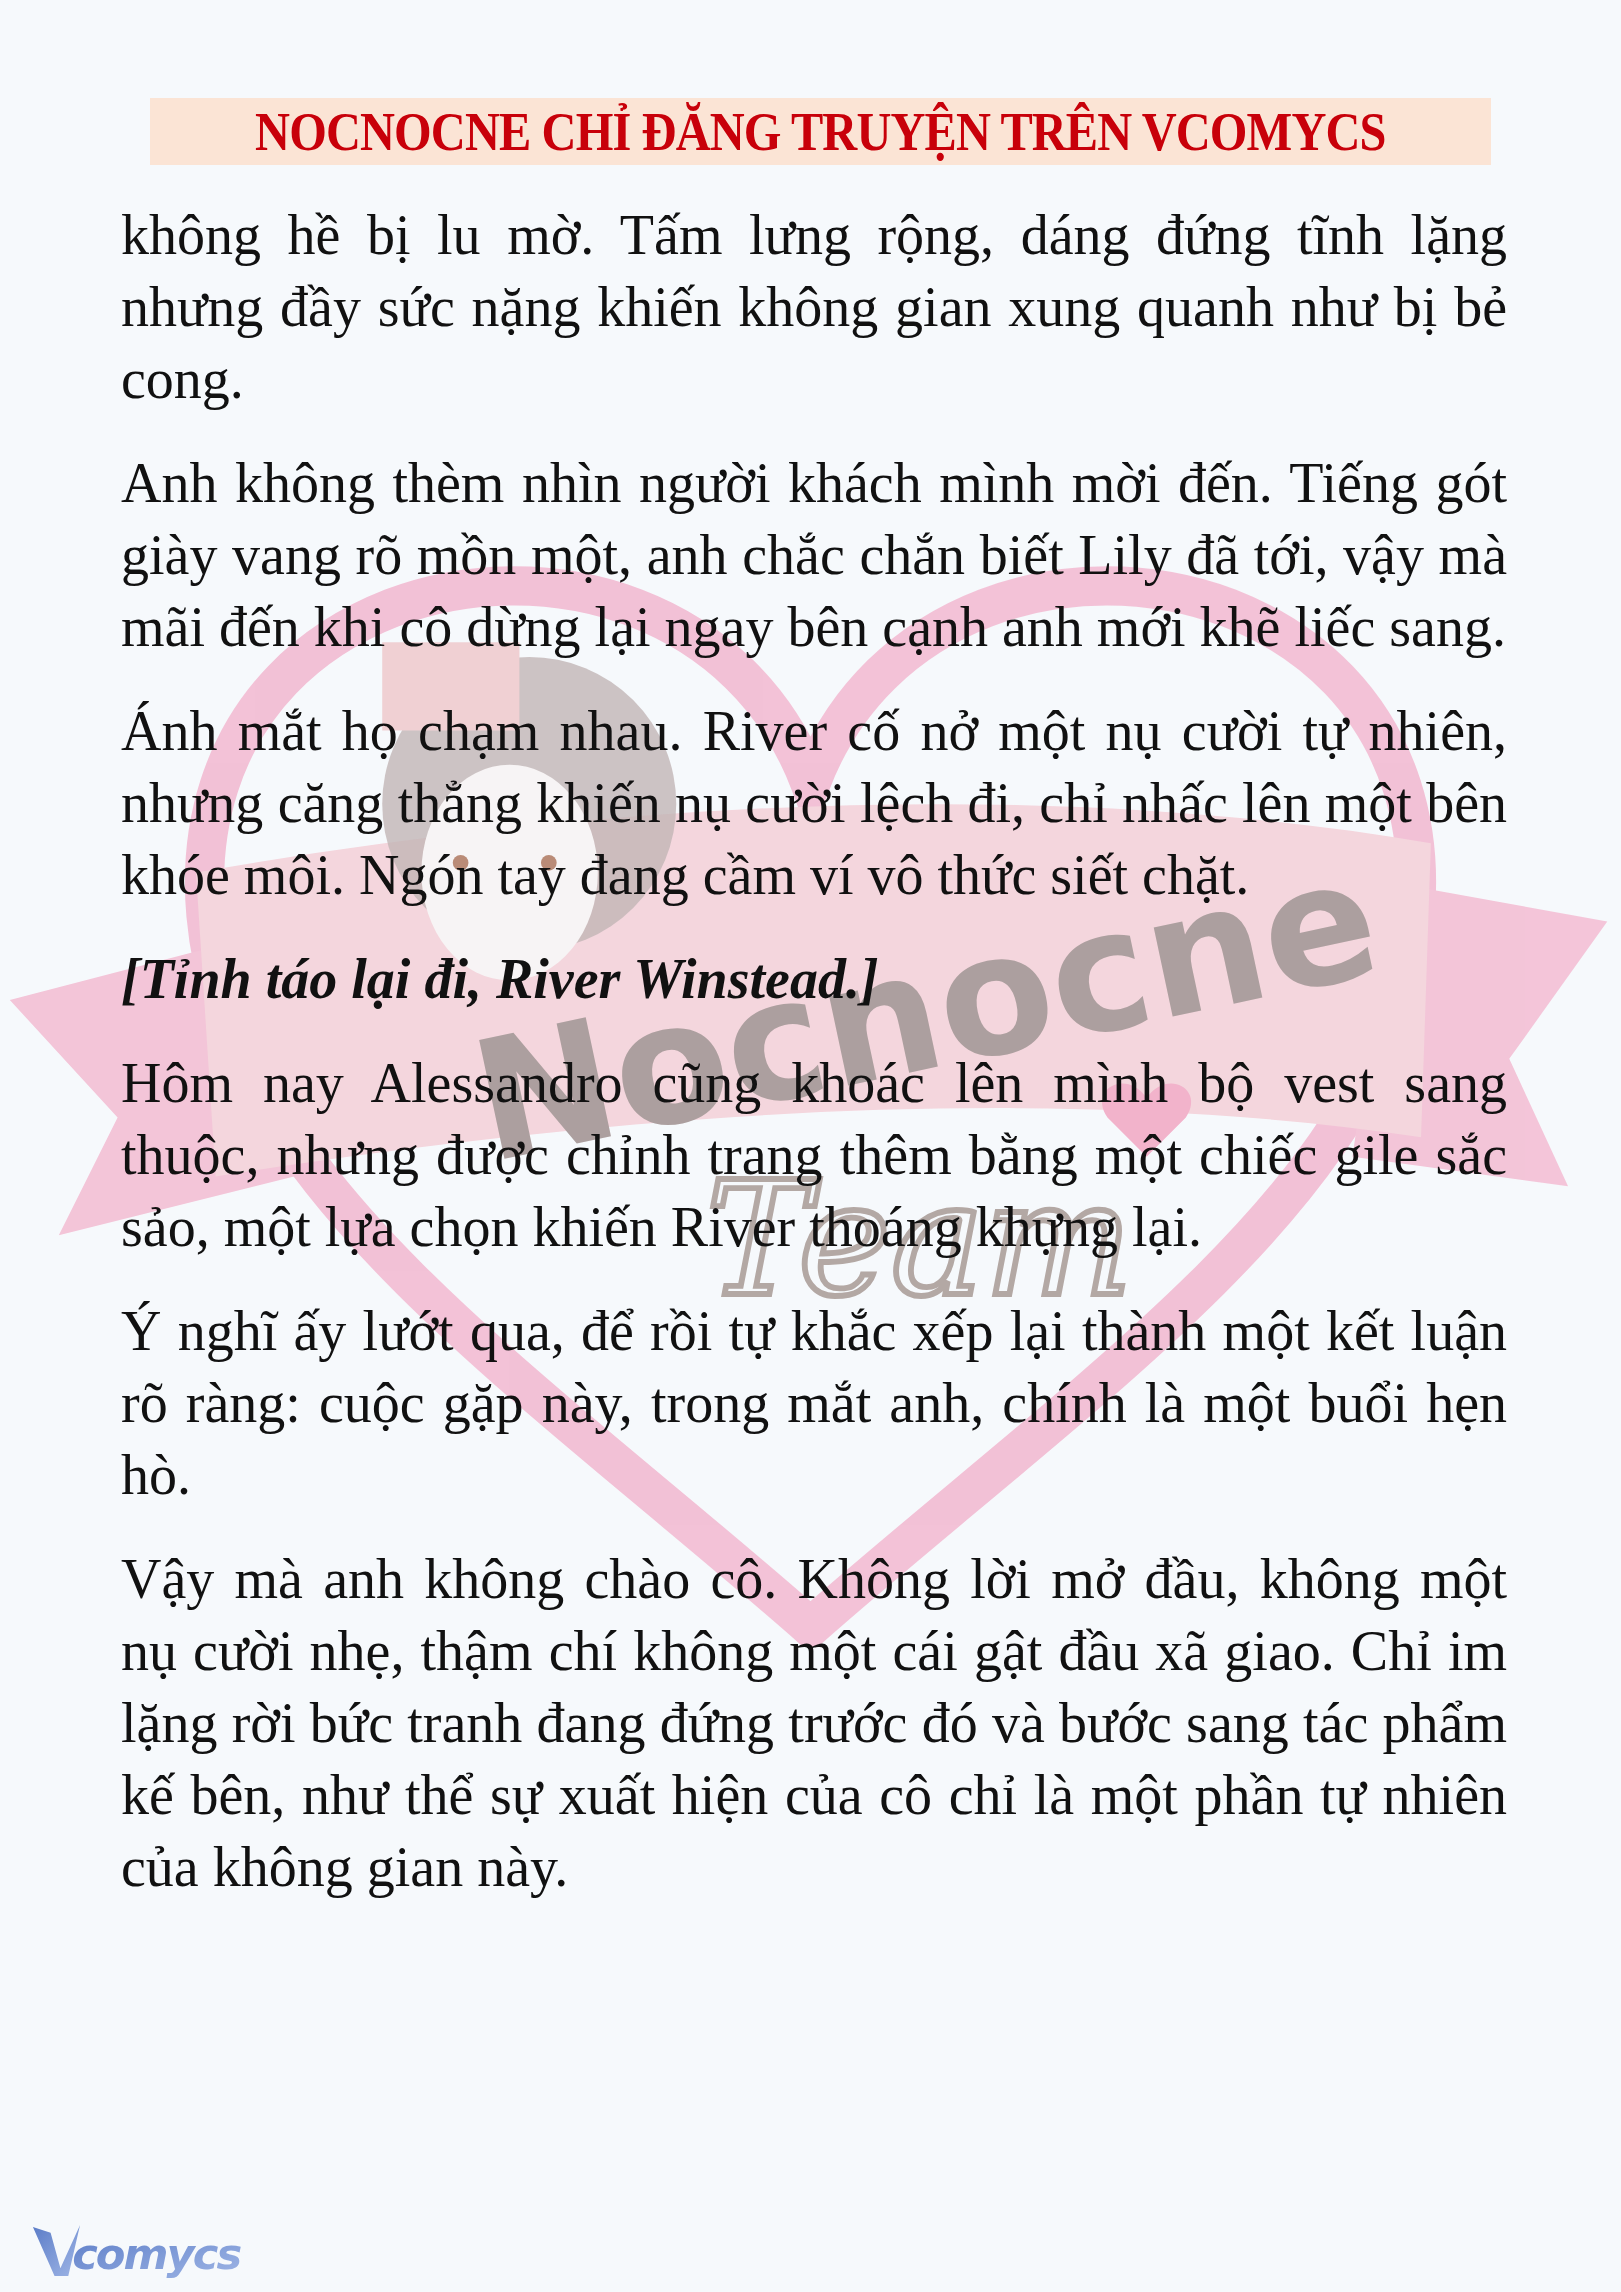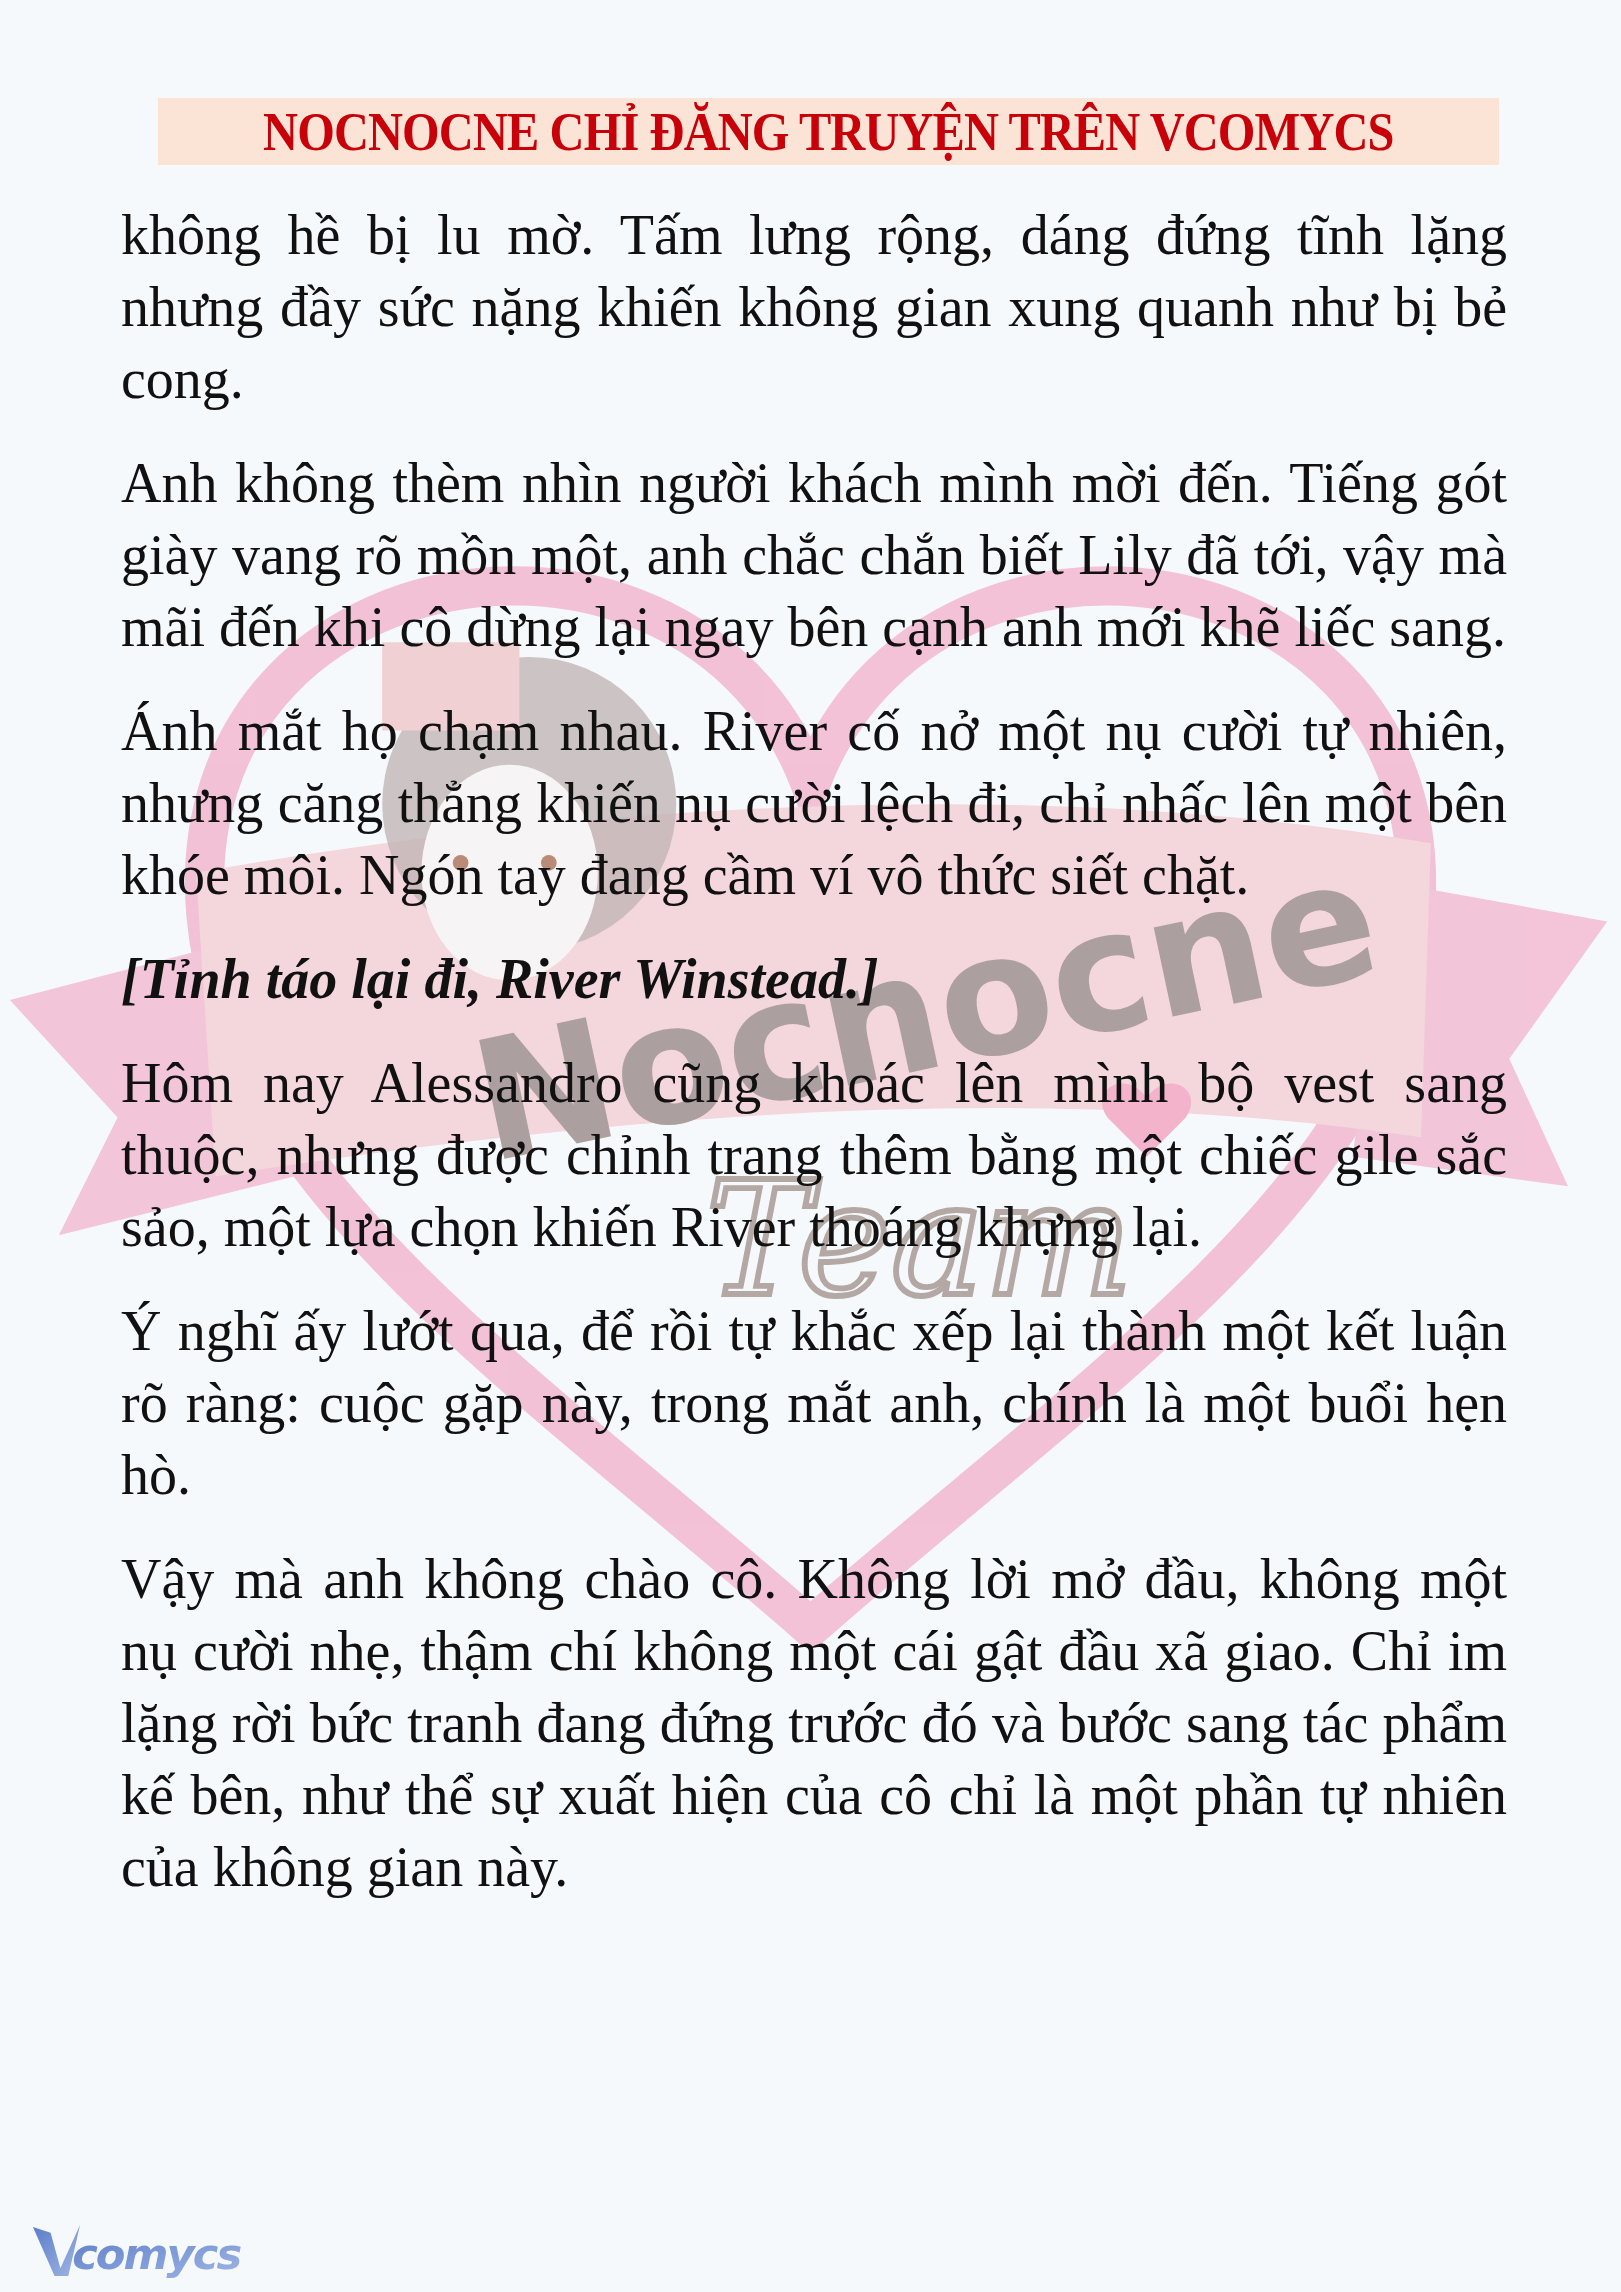--- a/index.html
+++ b/index.html
@@ -8,21 +8,21 @@
     background: #f6f9fc;
     position: relative;
     font-family: "Liberation Serif", "DejaVu Serif", serif;
     color: #111;
   }
   .watermark {
     position: absolute; left: 0; top: 549px; width: 1621px; height: 1098px;
     pointer-events: none; z-index: 0;
   }
   .banner {
-    position: absolute; left: 158px; top: 98px; width: 1341px; height: 67px;
+    position: absolute; left: 150px; top: 98px; width: 1341px; height: 67px;
     background: #fbe4d5;
     display: flex; align-items: center; justify-content: center;
     z-index: 2;
   }
   .banner span {
     color: #c8000a; font-weight: bold; font-size: 55px;
     letter-spacing: -1px;
     transform: scaleX(0.88); transform-origin: center;
     white-space: nowrap;
   }

